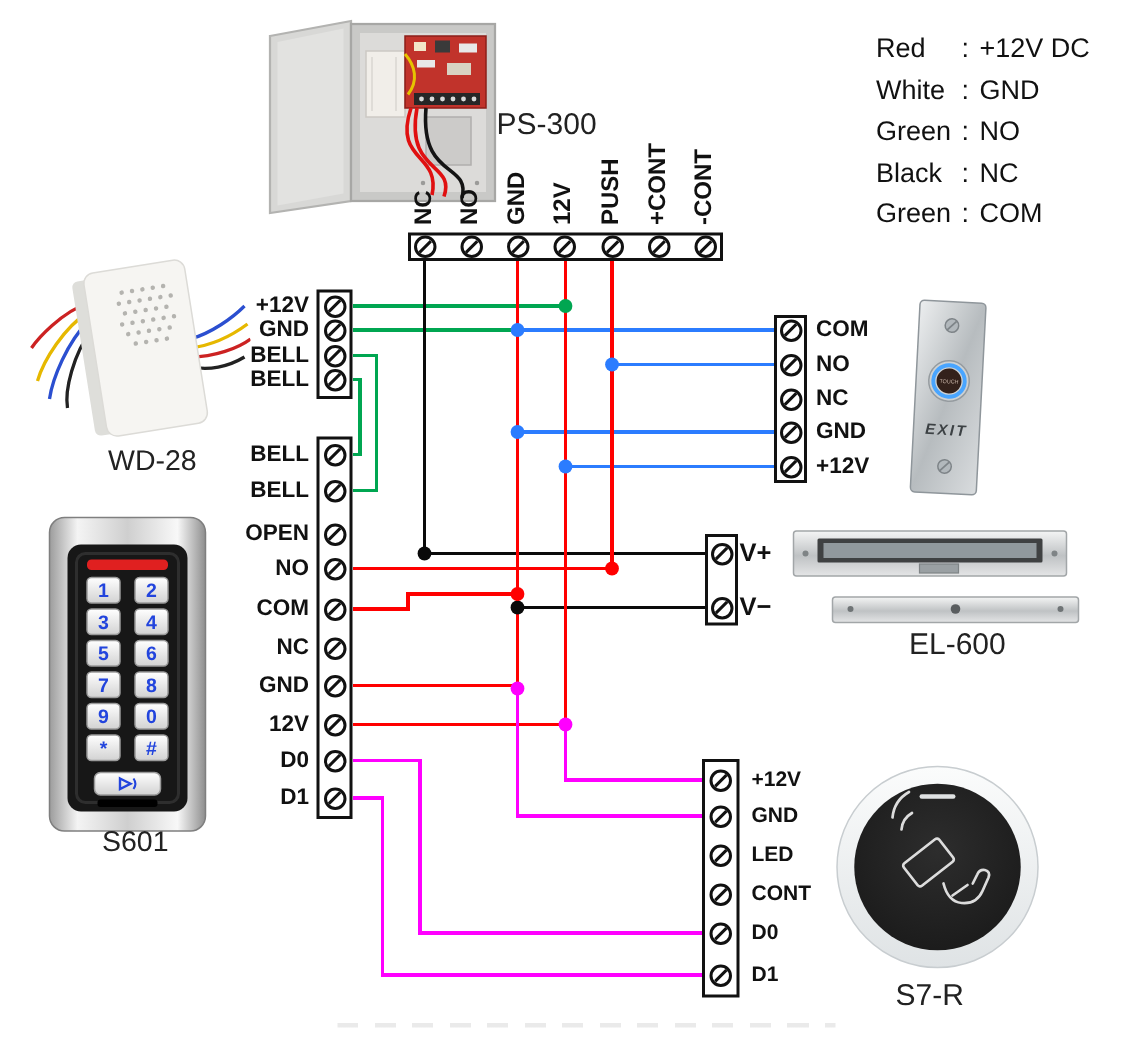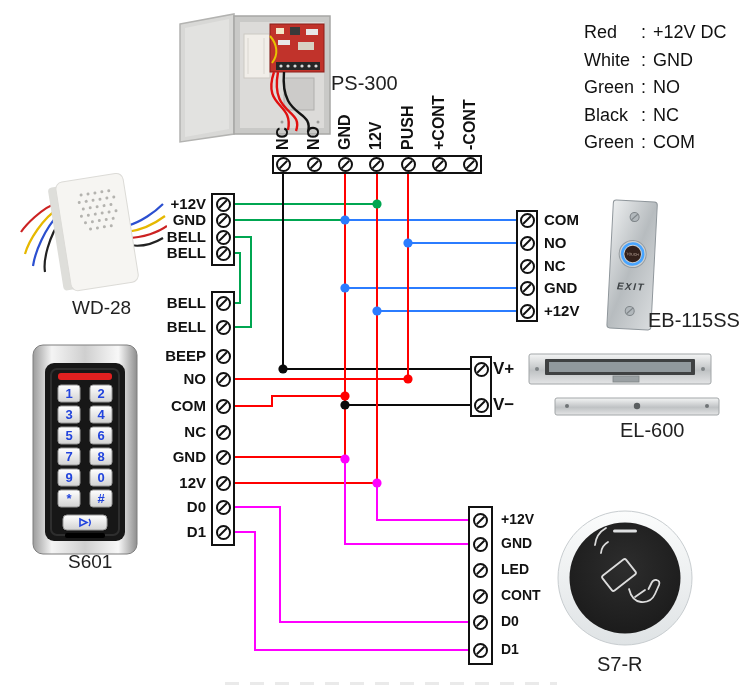--- a/index.html
+++ b/index.html
@@ -287,21 +287,21 @@
       <div class="screw" style="left: 215.5px; top: 229.5px;"></div>
       <div class="tlabel left" style="font-size: 15px; width: 70px; left: 136px; top: 228px;">BELL</div>
       <div class="screw" style="left: 215.5px; top: 245.5px;"></div>
       <div class="tlabel left" style="font-size: 15px; width: 70px; left: 136px; top: 244px;">BELL</div>
       <div class="tblock" style="left: 211px; top: 291px; width: 24px; height: 255px;"></div>
       <div class="screw" style="left: 215.5px; top: 295.5px;"></div>
       <div class="tlabel left" style="font-size: 15px; width: 70px; left: 136px; top: 294px;">BELL</div>
       <div class="screw" style="left: 215.5px; top: 319.5px;"></div>
       <div class="tlabel left" style="font-size: 15px; width: 70px; left: 136px; top: 318px;">BELL</div>
       <div class="screw" style="left: 215.5px; top: 348.5px;"></div>
-      <div class="tlabel left" style="font-size: 15px; width: 70px; left: 136px; top: 347px;">BEEP</div>
+      <div class="tlabel left" style="font-size: 15px; width: 70px; left: 136px; top: 347px;">OPEN</div>
       <div class="screw" style="left: 215.5px; top: 371.5px;"></div>
       <div class="tlabel left" style="font-size: 15px; width: 70px; left: 136px; top: 370px;">NO</div>
       <div class="screw" style="left: 215.5px; top: 398.5px;"></div>
       <div class="tlabel left" style="font-size: 15px; width: 70px; left: 136px; top: 397px;">COM</div>
       <div class="screw" style="left: 215.5px; top: 424.5px;"></div>
       <div class="tlabel left" style="font-size: 15px; width: 70px; left: 136px; top: 423px;">NC</div>
       <div class="screw" style="left: 215.5px; top: 449.5px;"></div>
       <div class="tlabel left" style="font-size: 15px; width: 70px; left: 136px; top: 448px;">GND</div>
       <div class="screw" style="left: 215.5px; top: 475.5px;"></div>
       <div class="tlabel left" style="font-size: 15px; width: 70px; left: 136px; top: 474px;">12V</div>
@@ -365,19 +365,18 @@
       <div class="legend-row">
         <span class="lg-name">Green</span>
         <span class="lg-colon">:</span>
         <span class="lg-val">COM</span>
       </div>
     </div>
 
     <div class="prodlabel" style="left:331px;top:72px">PS-300</div>
     <div class="prodlabel" style="left:72px;top:297px;font-size:19px">WD-28</div>
     <div class="prodlabel" style="left:68px;top:551px;font-size:19px">S601</div>
-    <div class="prodlabel" style="left:648px;top:309px">EB-115SS</div>
-    <div class="prodlabel" style="left:620px;top:419px">EL-600</div>
+    <div class="prodlabel" style="left:606px;top:419px">EL-600</div>
     <div class="prodlabel" style="left:597px;top:653px">S7-R</div>
 
     <div class="bshadow"></div>
   </div>
 </div>
 
 </body></html>

